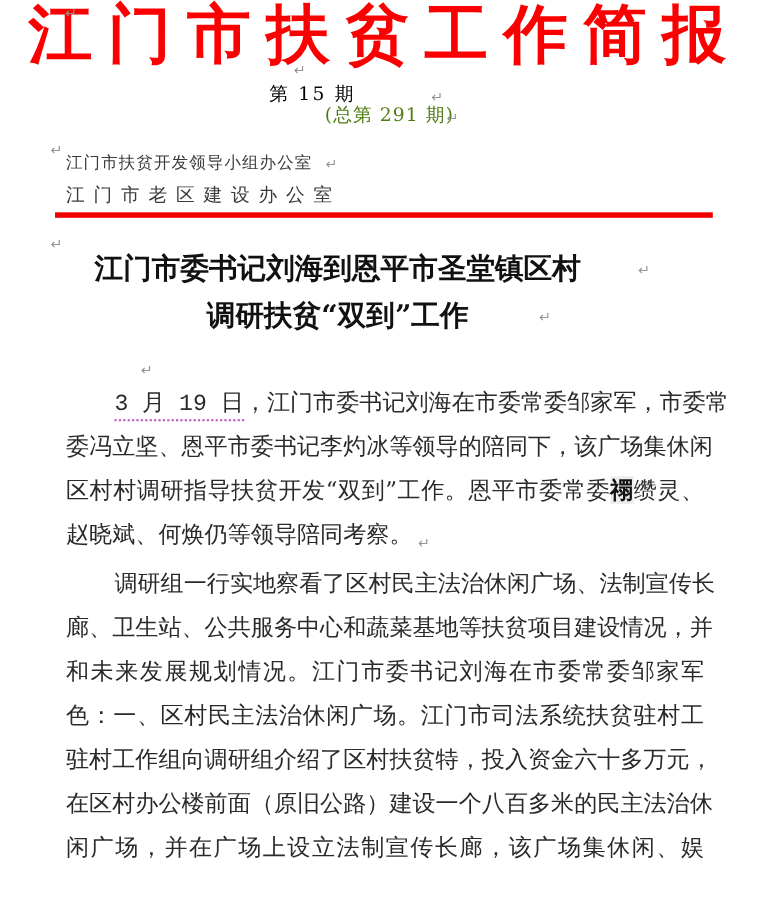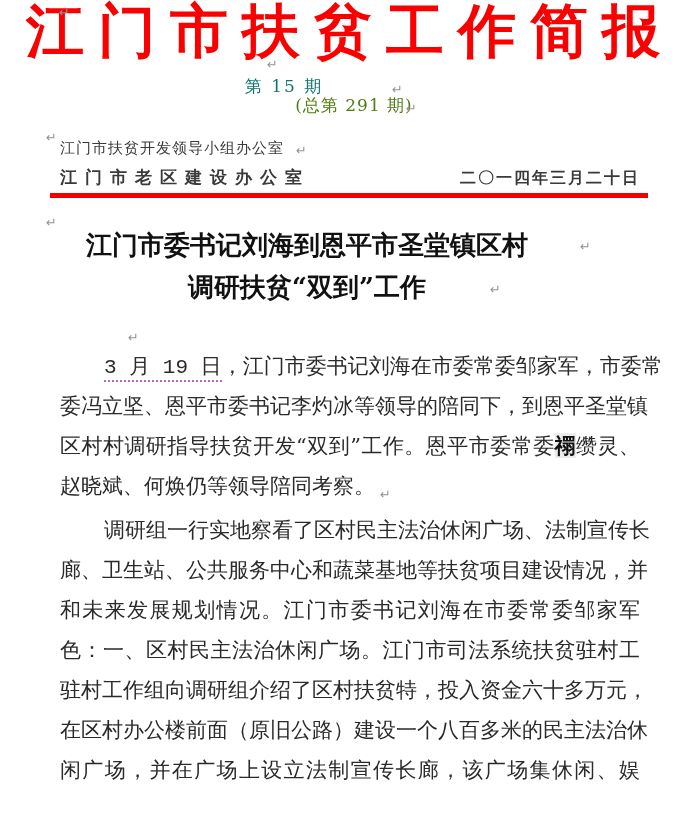--- a/index.html
+++ b/index.html
@@ -10,33 +10,33 @@
     color:#222; overflow:hidden;
   }
   .masthead-title {
     position:absolute; top:-4px; left:0; width:700px;
     text-align:center; white-space:nowrap;
     font-size:58px; line-height:70px; font-weight:700;
     letter-spacing:14px; color:#fb0000;
   }
   .issue-no {
     position:absolute; top:77px; left:0; width:568px; text-align:center;
-    font-size:17px; line-height:19px; letter-spacing:2px; color:#0f766e;
+    font-size:17px; line-height:19px; letter-spacing:2px; color:#000000;
   }
   .issue-total {
     position:absolute; top:96px; left:4px; width:700px; text-align:center;
     font-size:17px; line-height:19px; letter-spacing:1px; color:#4d7c0f;
   }
   .publisher-1 {
     position:absolute; top:139px; left:60px;
     font-size:15px; line-height:18px; letter-spacing:1px; color:#3a3a3a;
   }
   .publisher-row {
     position:absolute; top:166px; left:60px; width:580px;
-    display:flex; justify-content:space-between; align-items:baseline;font-weight:bold;
+    display:flex; justify-content:space-between; align-items:baseline;
   }
   .publisher-2 { font-size:17px; letter-spacing:8px; color:#3a3a3a; white-space:nowrap; }
   .issue-date  { font-size:16px; letter-spacing:2px; color:#3a3a3a; white-space:nowrap; }
   .red-rule {
     position:absolute; top:193px; left:50px; width:598px; height:5px;
     background:#f20000;
   }
   .article-heading {
     position:absolute; top:224px; left:0; width:614px;
     text-align:center; font-weight:700; color:#111;
@@ -71,34 +71,33 @@
 
   <div class="masthead-title">江门市扶贫工作简报</div>
 
   <div class="issue-no">第 15 期</div>
   <div class="issue-total">(总第 291 期)</div>
 
   <div class="publisher-1">江门市扶贫开发领导小组办公室</div>
 
   <div class="publisher-row">
     <span class="publisher-2">江门市老区建设办公室</span>
-    <span class="issue-date">二〇一四年三月二十日</span>
   </div>
 
   <div class="red-rule"></div>
 
   <div class="article-heading">
     <div>江门市委书记刘海到恩平市圣堂镇区村</div>
     <div>调研扶贫“双到”工作</div>
   </div>
 
   <div class="body-text">
     <div class="p1">
       <div class="bline ind"><span class="date-underline">3 月 19 日</span><span>，江门市委书记刘海在市委常委邹家军，市委常</span></div>
-      <div class="bline">委冯立坚、恩平市委书记李灼冰等领导的陪同下，到恩平圣堂镇</div>
+      <div class="bline">委冯立坚、恩平市委书记李灼冰等领导的陪同下，该广场集休闲</div>
       <div class="bline"><span>区村村调研指导扶贫开发“双到”工作。恩平市委常委</span><span class="rare-char">禤</span><span>缵灵、</span></div>
       <div class="bline end">赵晓斌、何焕仍等领导陪同考察。</div>
     </div>
     <div class="p2">
       <div class="bline ind">调研组一行实地察看了区村民主法治休闲广场、法制宣传长</div>
       <div class="bline">廊、卫生站、公共服务中心和蔬菜基地等扶贫项目建设情况，并</div>
       <div class="bline">和未来发展规划情况。江门市委书记刘海在市委常委邹家军</div>
       <div class="bline">色：一、区村民主法治休闲广场。江门市司法系统扶贫驻村工</div>
       <div class="bline">驻村工作组向调研组介绍了区村扶贫特，投入资金六十多万元，</div>
       <div class="bline">在区村办公楼前面（原旧公路）建设一个八百多米的民主法治休</div>

